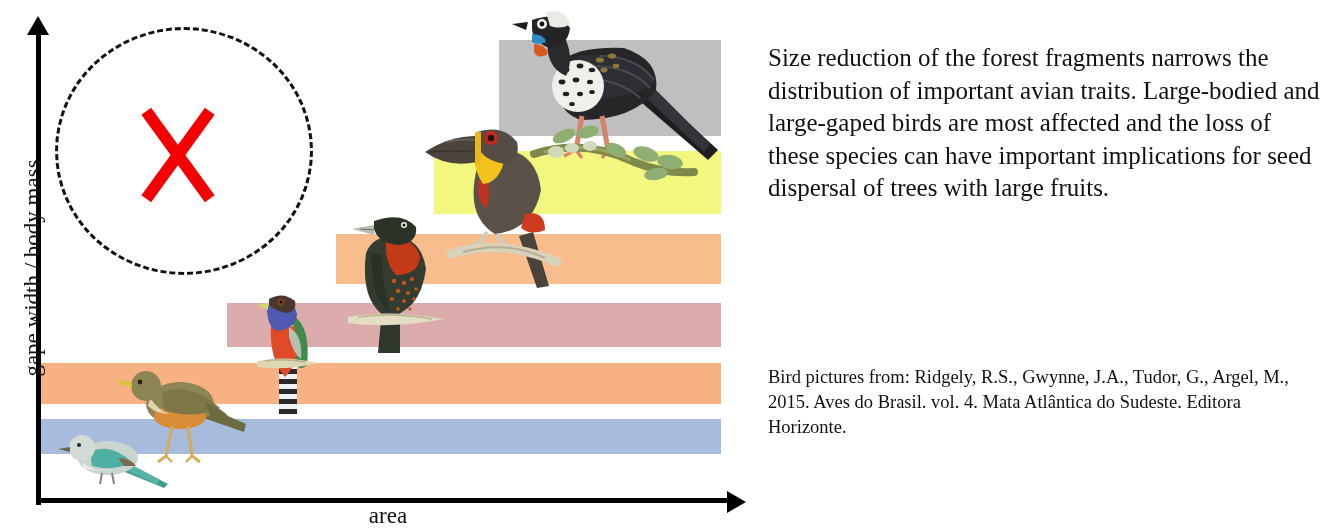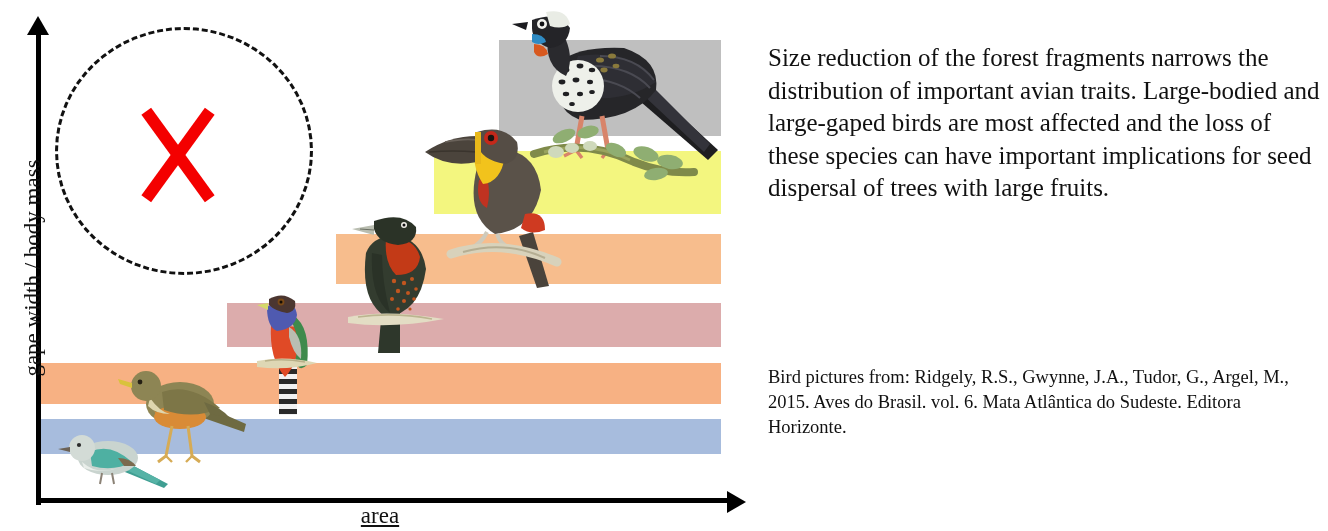--- a/index.html
+++ b/index.html
@@ -14,22 +14,22 @@
   #x-axis{left:36px;top:498px;width:700px;height:5px;}
   #y-arrow{position:absolute;left:27px;top:16px;width:0;height:0;
            border-left:11px solid transparent;border-right:11px solid transparent;
            border-bottom:19px solid #000;}
   #x-arrow{position:absolute;left:727px;top:491px;width:0;height:0;
            border-top:11px solid transparent;border-bottom:11px solid transparent;
            border-left:19px solid #000;}
 
   #y-label{position:absolute;left:-82px;top:255px;width:230px;text-align:center;
            transform:rotate(-90deg);font-size:23px;color:#111;white-space:nowrap;}
-  #x-label{position:absolute;left:290px;top:503px;width:180px;text-align:center;
-           font-size:23px;color:#111;text-decoration:underline;}
+  #x-label{position:absolute;left:298px;top:503px;width:180px;text-align:center;
+           font-size:23px;color:#111;}
 
   
   #ellipse{position:absolute;left:55px;top:27px;width:258px;height:248px;
            border:3px dashed #111;border-radius:50%;box-sizing:border-box;}
   #x-mark{position:absolute;left:140px;top:105px;width:84px;height:100px;}
   #x-mark .bar{position:absolute;left:32px;top:-4px;width:12px;height:108px;background:#f40000;}
   #x-mark .b1{transform:rotate(36deg);}
   #x-mark .b2{transform:rotate(-36deg);}
 
   
@@ -285,16 +285,16 @@
     <div class="axis-line" id="x-axis"></div>
     <div id="y-arrow"></div>
     <div id="x-arrow"></div>
 
     <div id="y-label">gape width / body mass</div>
     <div id="x-label">area</div>
   </div>
 
   <div id="text-panel">
     <div id="headline">Size reduction of the forest fragments narrows the distribution of important avian traits. Large-bodied and large-gaped birds are most affected and the loss of these species can have important implications for seed dispersal of trees with large fruits.</div>
-    <div id="credit">Bird pictures from: Ridgely, R.S., Gwynne, J.A., Tudor, G., Argel, M., 2015. Aves do Brasil. vol. 6. Mata Atlântica do Sudeste. Editora Horizonte.</div>
+    <div id="credit">Bird pictures from: Ridgely, R.S., Gwynne, J.A., Tudor, G., Argel, M., 2015. Aves do Brasil. vol. 4. Mata Atlântica do Sudeste. Editora Horizonte.</div>
   </div>
 
 </div>
 
 </body></html>

